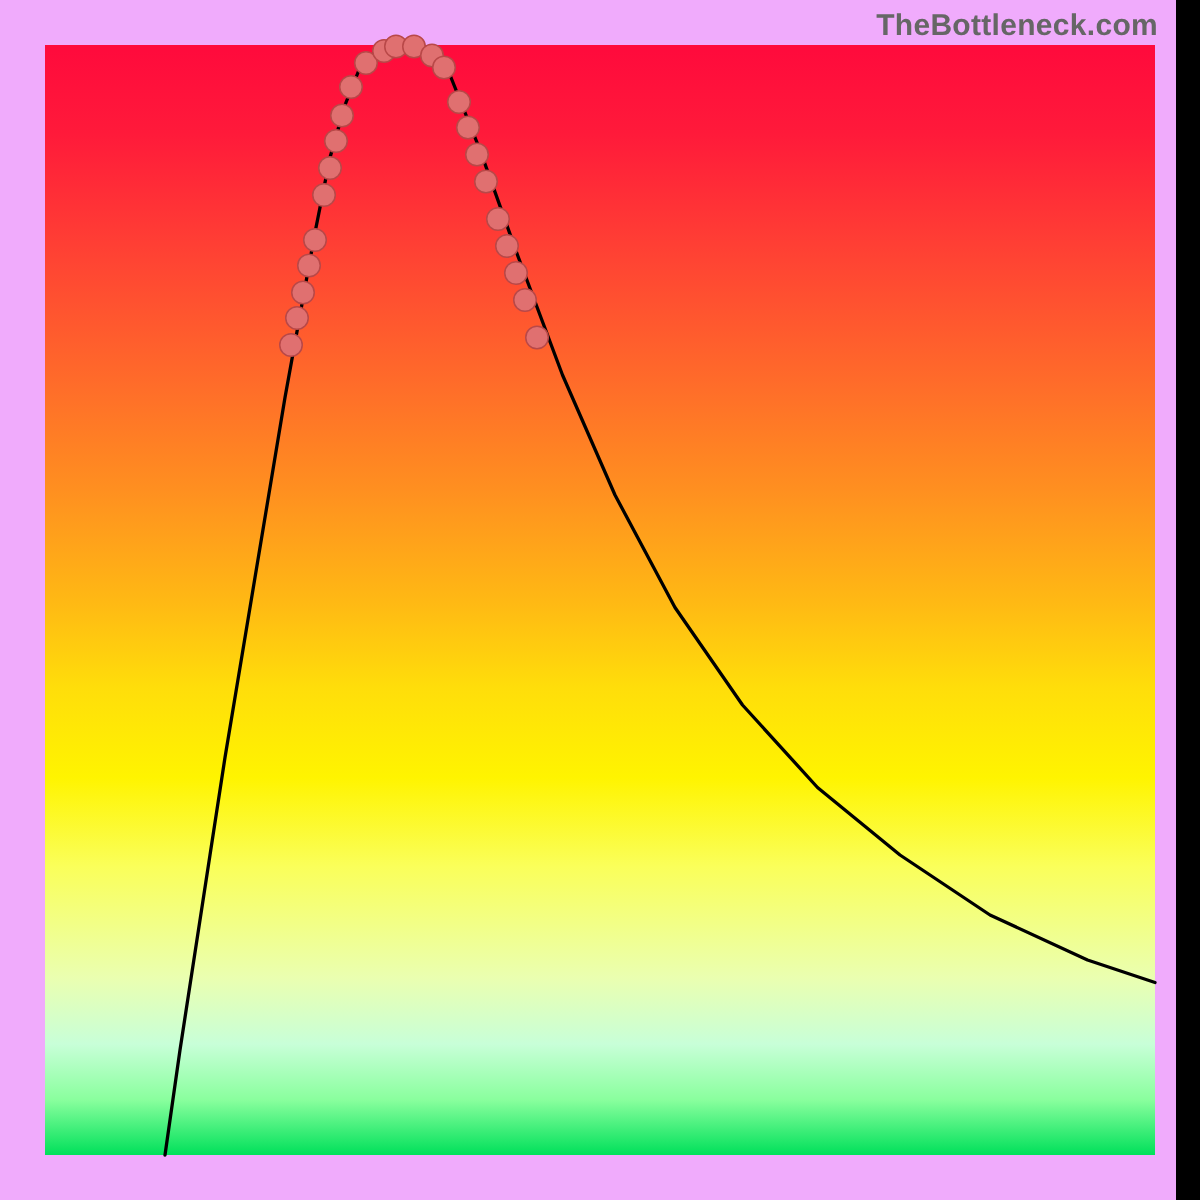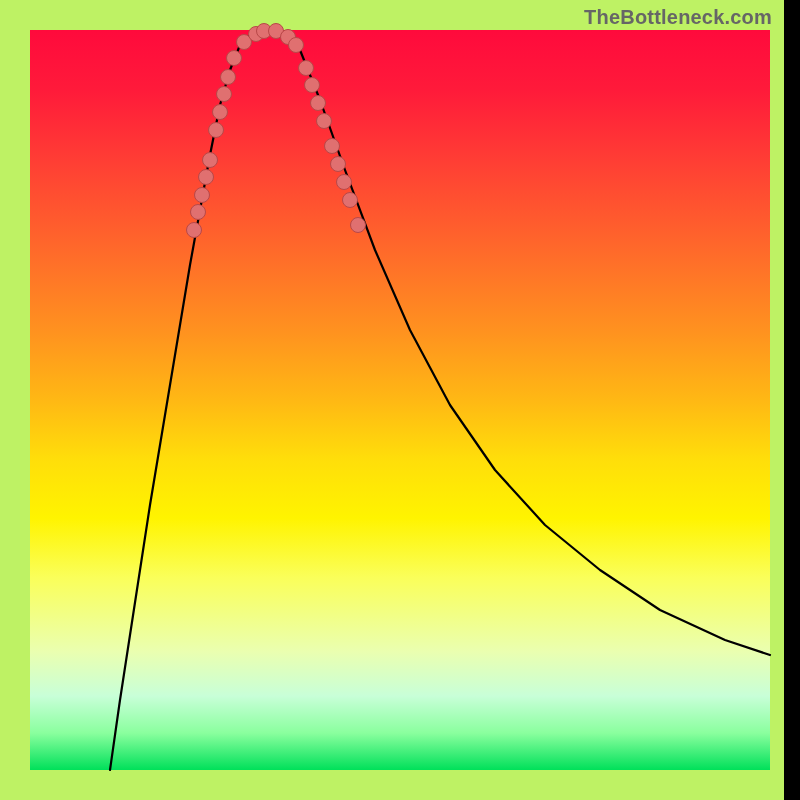--- a/index.html
+++ b/index.html
@@ -8,21 +8,21 @@
     width: 800px;
     height: 800px;
     overflow: hidden;
     background: #000;
     font-family: Arial, Helvetica, sans-serif;
   }
   .frame {
     position: relative;
     width: 784px;
     height: 800px;
-    background: #bef264;
+    background: #f0abfc;
   }
   .watermark {
     position: absolute;
     top: 6px;
     right: 12px;
     color: #666;
     font-size: 20px;
     font-weight: 600;
     letter-spacing: 0.2px;
     z-index: 10;

